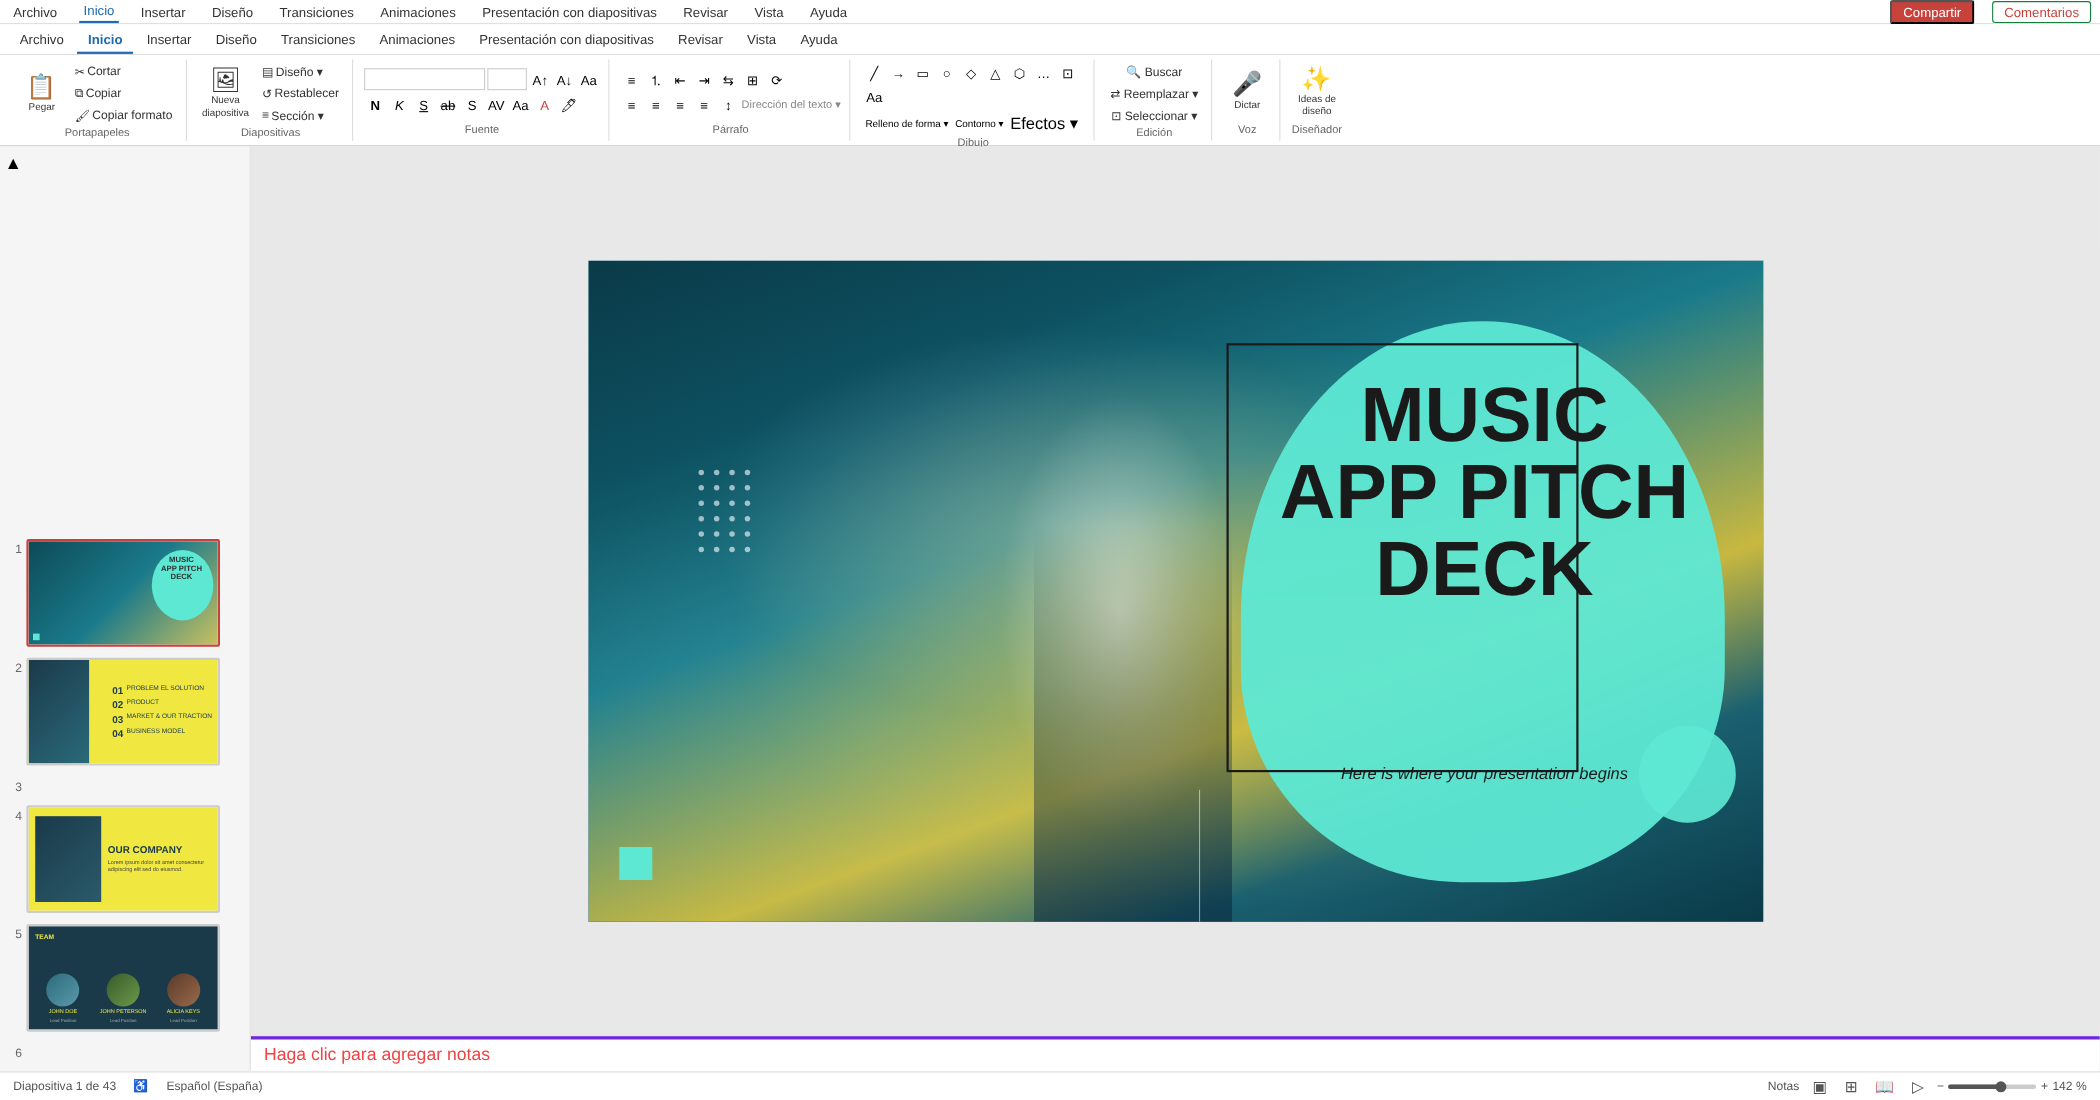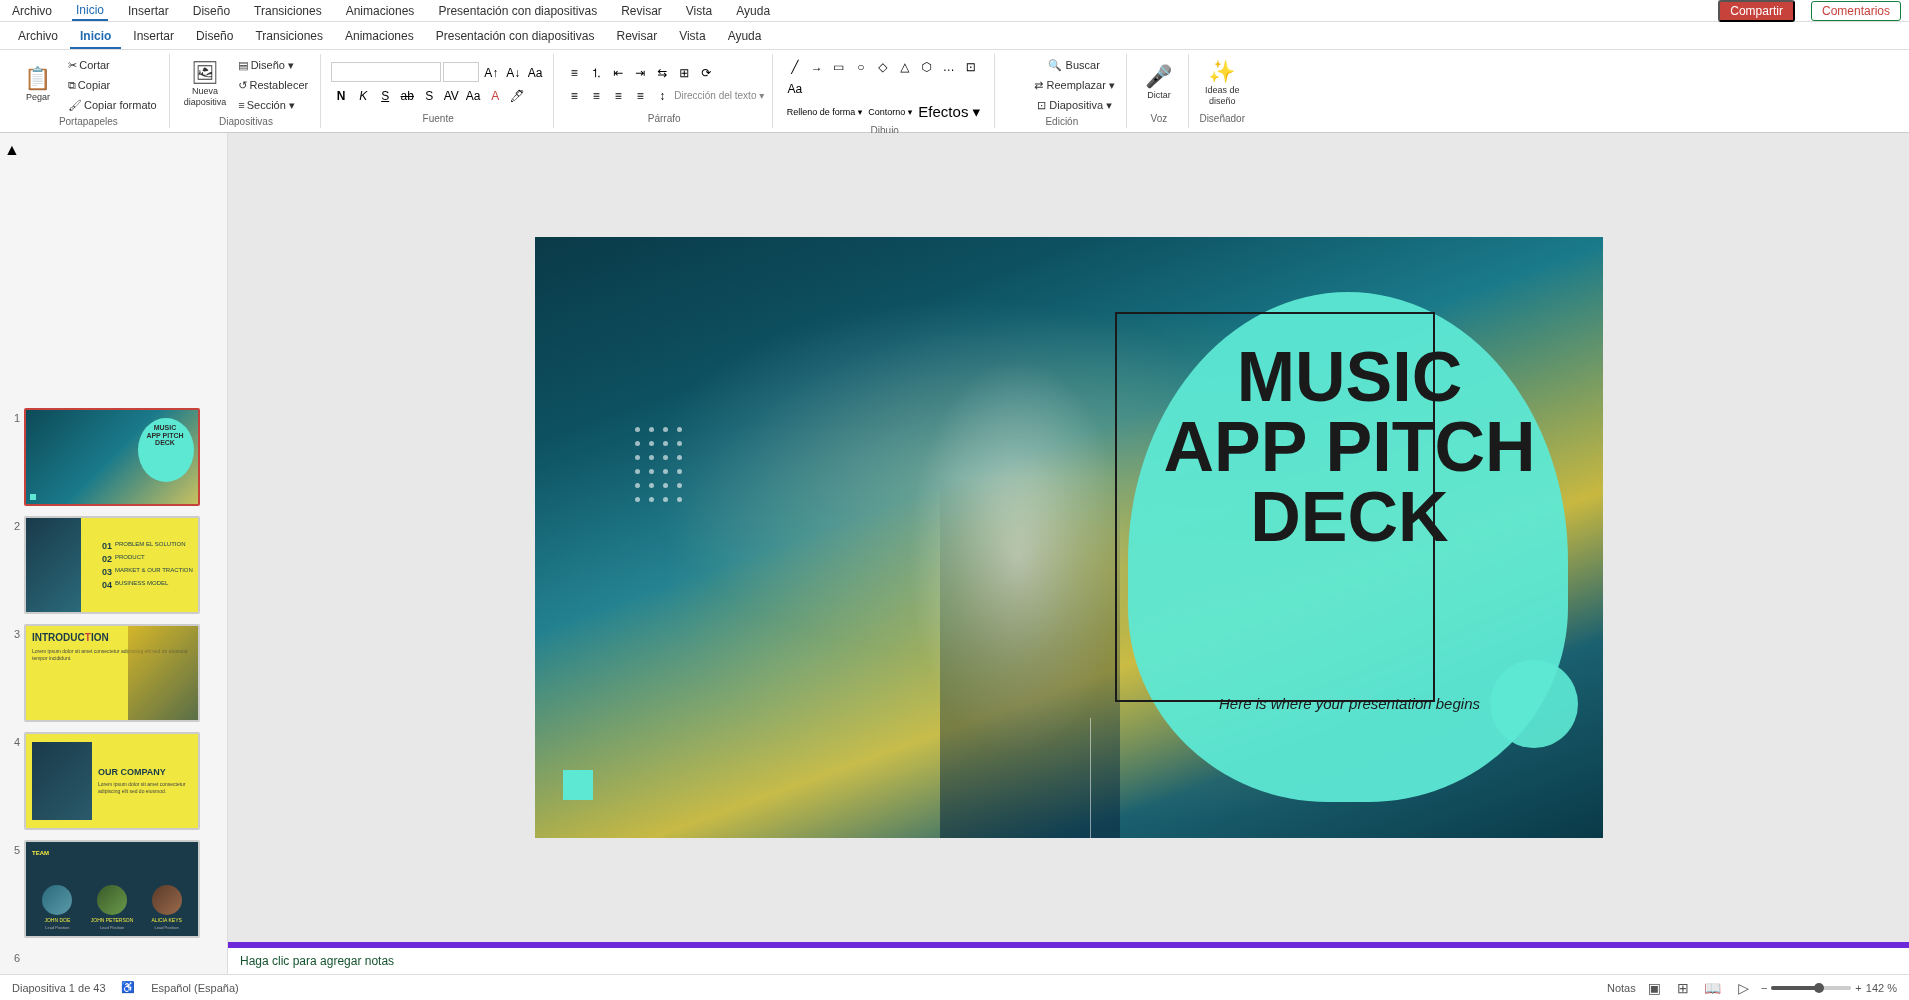--- a/index.html
+++ b/index.html
@@ -43,21 +43,21 @@
     .slide-img { width: 176px; height: 98px; border: 2px solid transparent; border-radius: 2px; overflow: hidden; position: relative; flex-shrink: 0; }
     .slide-img.selected { border-color: #c8423c; }
     .slide-img.normal { border-color: #ccc; }
 
     
     .canvas-area { flex: 1; background: #e8e8e8; display: flex; flex-direction: column; overflow: hidden; }
     .canvas-wrapper { flex: 1; display: flex; align-items: center; justify-content: center; padding: 20px; overflow: hidden; }
     .slide-canvas { width: 1068px; height: 601px; position: relative; overflow: hidden; background: #1a6a7a; }
 
     
-    .notes-bar { height: 32px; background: #fff; border-top: 6px solid #6d28d9; display: flex; align-items: center; padding: 0 12px; font-size: 12px; color: #14532d; }
+    .notes-bar { height: 32px; background: #fff; border-top: 3px solid #6d28d9; display: flex; align-items: center; padding: 0 12px; font-size: 16px; color: #ef4444; }
 
     
     .status-bar { height: 26px; background: #fff; border-top: 1px solid #ddd; display: flex; align-items: center; padding: 0 12px; font-size: 11px; color: #555; gap: 16px; }
     .status-right { margin-left: auto; display: flex; align-items: center; gap: 8px; }
     .view-btn { font-size: 14px; cursor: pointer; padding: 2px 4px; color: #555; }
     .zoom-bar { display: flex; align-items: center; gap: 4px; }
     .zoom-slider { width: 80px; height: 4px; background: #ccc; border-radius: 2px; position: relative; cursor: pointer; }
     .zoom-slider-fill { width: 60%; height: 100%; background: #555; border-radius: 2px; }
     .zoom-slider-thumb { width: 10px; height: 10px; background: #555; border-radius: 50%; position: absolute; top: -3px; left: calc(60% - 5px); }
     .cyan-square { position: absolute; bottom: 38px; left: 28px; width: 30px; height: 30px; background: #5de8d4; z-index: 10; }
@@ -240,24 +240,24 @@
         <div class="format-row">
           <span style="font-size:9px;cursor:pointer;padding:2px;">Relleno de forma ▾</span>
           <span style="font-size:9px;cursor:pointer;padding:2px;">Contorno ▾</span>
           <span style="font-size:15px;cursor:pointer;padding:2px;">Efectos ▾</span>
         </div>
       </div>
       <div class="ribbon-group-label">Dibujo</div>
     </div>
 
     <div class="ribbon-group">
-      <div class="ribbon-group-content" style="flex-direction:column;gap:2px;margin-left:25px;">
+      <div class="ribbon-group-content" style="flex-direction:column;gap:2px;">
         <div class="ribbon-btn-small">🔍 Buscar</div>
         <div class="ribbon-btn-small">⇄ Reemplazar ▾</div>
-        <div class="ribbon-btn-small">⊡ Diapositiva ▾</div>
+        <div class="ribbon-btn-small">⊡ Seleccionar ▾</div>
       </div>
       <div class="ribbon-group-label">Edición</div>
     </div>
 
     <div class="ribbon-group">
       <div class="ribbon-group-content">
         <div class="ribbon-btn">
           <div class="icon">🎤</div>
           <div class="lbl">Dictar</div>
         </div>
@@ -315,27 +315,20 @@
               <span class="thumb2-num">04</span>
               <span class="thumb2-text">BUSINESS MODEL</span>
             </div>
           </div>
         </div>
       </div>
     </div>
 
     <div class="slide-thumb">
       <span class="slide-num">3</span>
-      <div class="slide-img normal">
-        <div class="thumb3">
-          <div class="thumb3-img"></div>
-          <div class="thumb3-title">INTRODUC<span>T</span>ION</div>
-          <div class="thumb3-text">Lorem ipsum dolor sit amet consectetur adipiscing elit sed do eiusmod tempor incididunt.</div>
-        </div>
-      </div>
     </div>
 
     <div class="slide-thumb">
       <span class="slide-num">4</span>
       <div class="slide-img normal">
         <div class="thumb4">
           <div class="thumb4-img"></div>
           <div class="thumb4-text-area">
             <div class="thumb4-title">OUR COM­PA­NY</div>
             <div class="thumb4-body">Lorem ipsum dolor sit amet consectetur adipiscing elit sed do eiusmod.</div>

